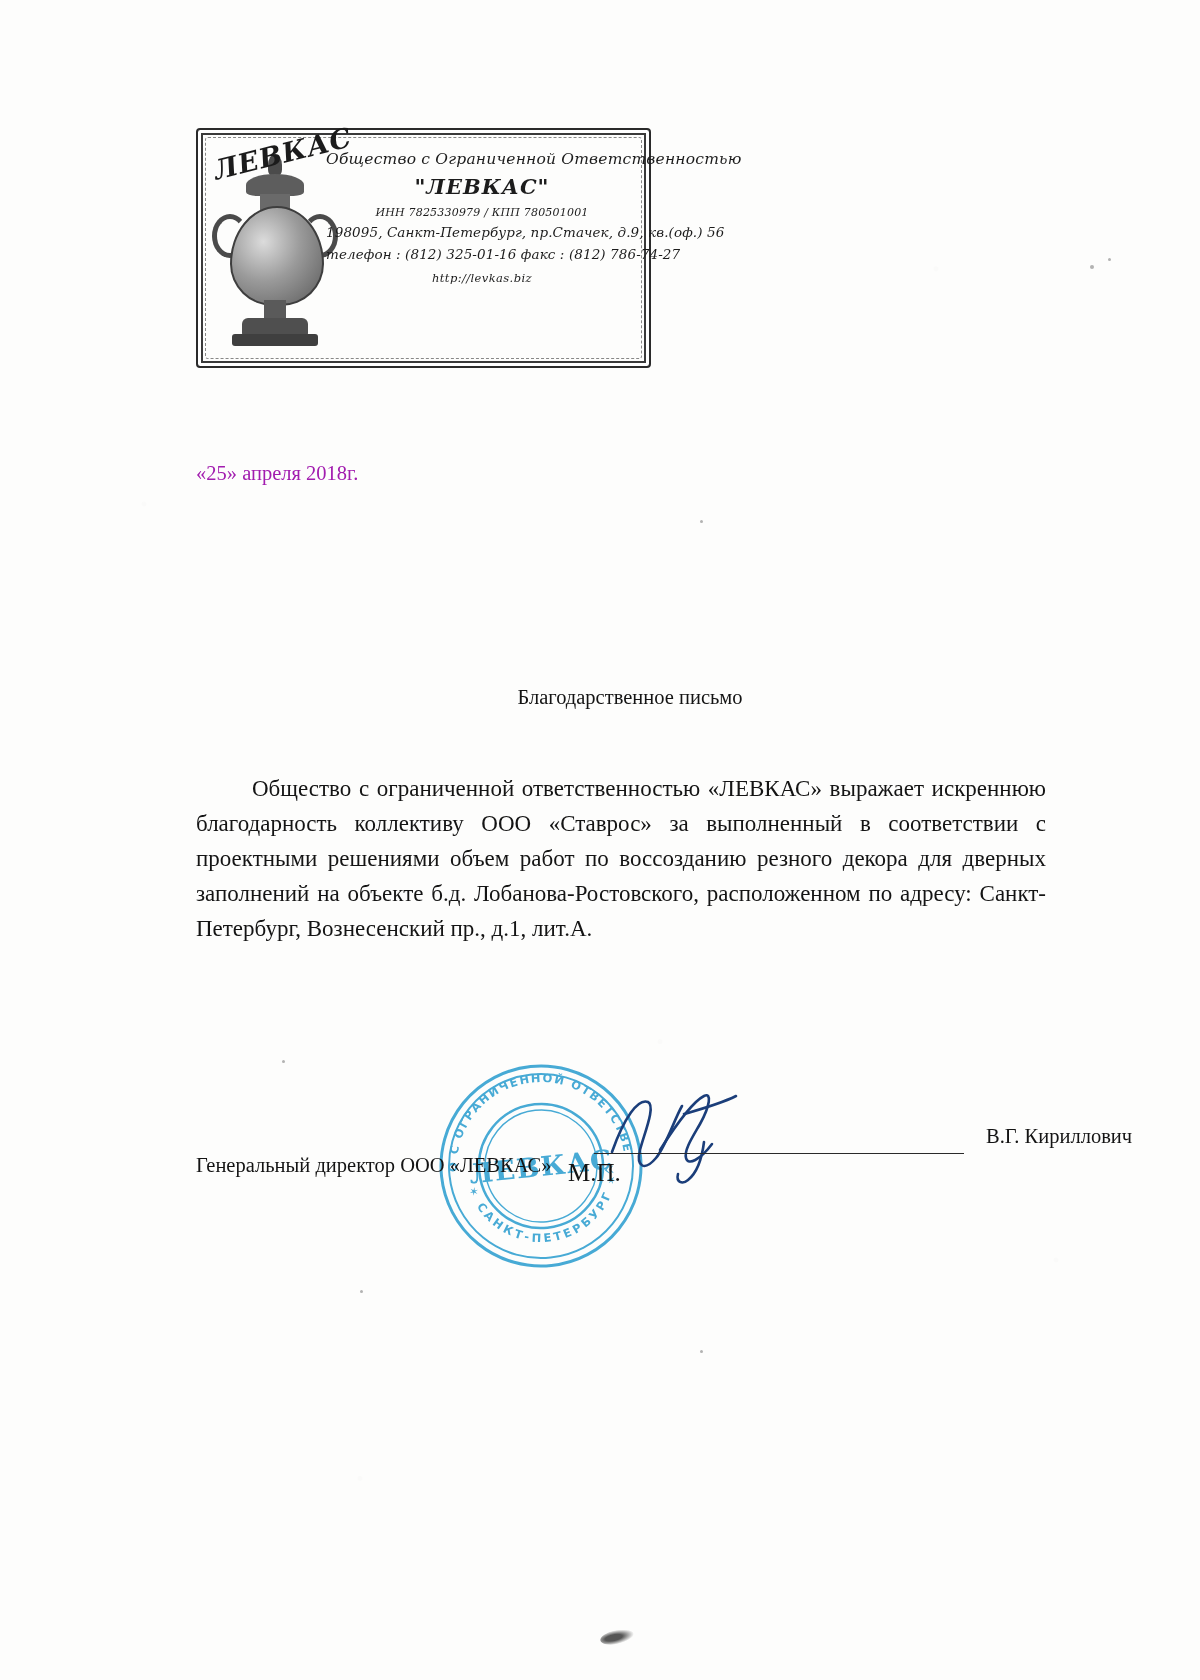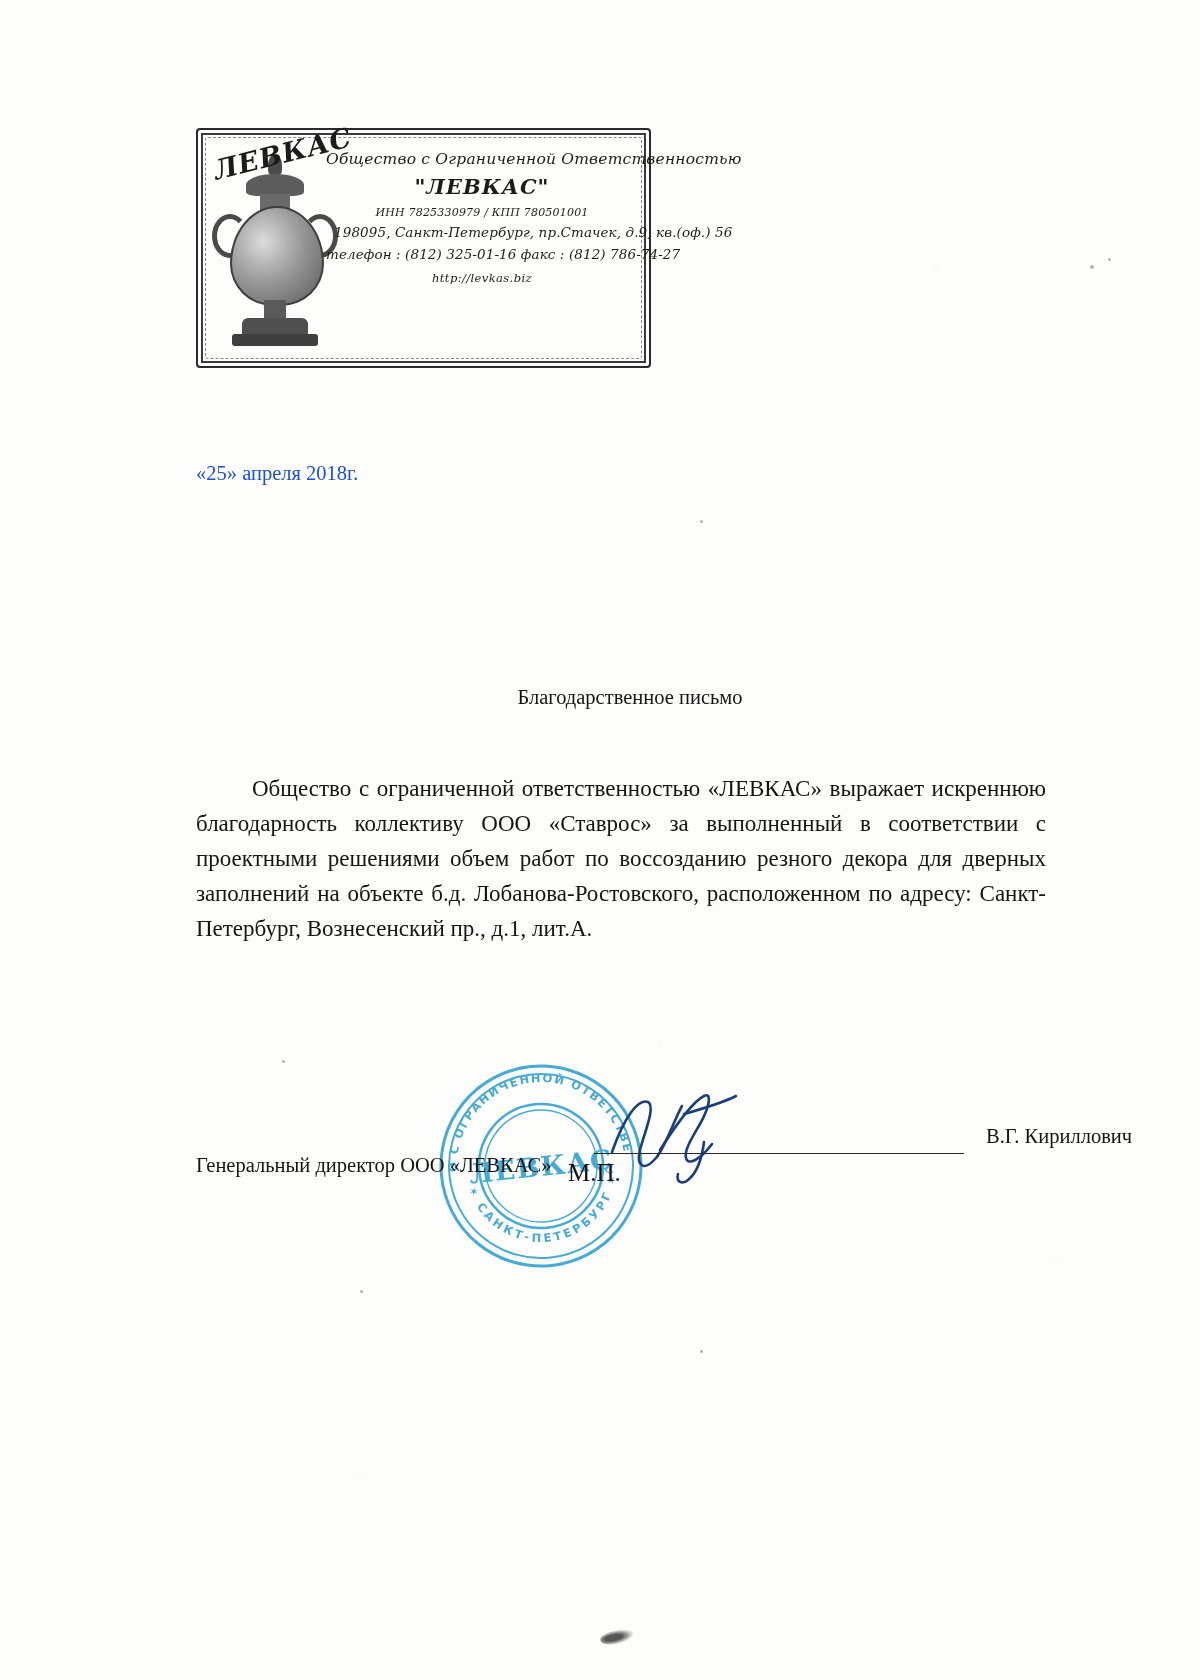--- a/index.html
+++ b/index.html
@@ -143,41 +143,41 @@
     top: 22px;
     width: 312px;
     text-align: center;
     font-family: "DejaVu Serif", serif;
     font-style: italic;
     color: #1c1c1c;
   }
   .lh-l1 { font-size: 15.5px; white-space: nowrap; letter-spacing: .2px; }
   .lh-l2 { font-size: 21px; font-weight: bold; margin-top: 6px; letter-spacing: 1px; }
   .lh-l3 { font-size: 11px; margin-top: 7px; letter-spacing: .2px; }
-  .lh-l4 { font-size: 13.5px; margin-top: 5px; letter-spacing: .1px; white-space: nowrap; margin-left: 8px; }
+  .lh-l4 { font-size: 13.5px; margin-top: 5px; letter-spacing: .1px; white-space: nowrap; }
   .lh-l5 { font-size: 13.5px; margin-top: 6px; letter-spacing: .1px; white-space: nowrap; text-align: center; }
   .lh-l6 { font-size: 11.5px; margin-top: 9px; letter-spacing: .4px; }
 
   
   .addressee {
     position: absolute;
     left: 786px;
     top: 142px;
     font-size: 20px;
     line-height: 1.45;
     color: #141414;
   }
 
   
   .doc-date {
     position: absolute;
     left: 196px;
     top: 462px;
     font-size: 20.5px;
-    color: #1d4ed8;
+    color: #a21caf;
   }
 
   
   .doc-title {
     position: absolute;
     left: 0;
     top: 686px;
     width: 1200px;
     text-align: center;
     font-size: 20.5px;

